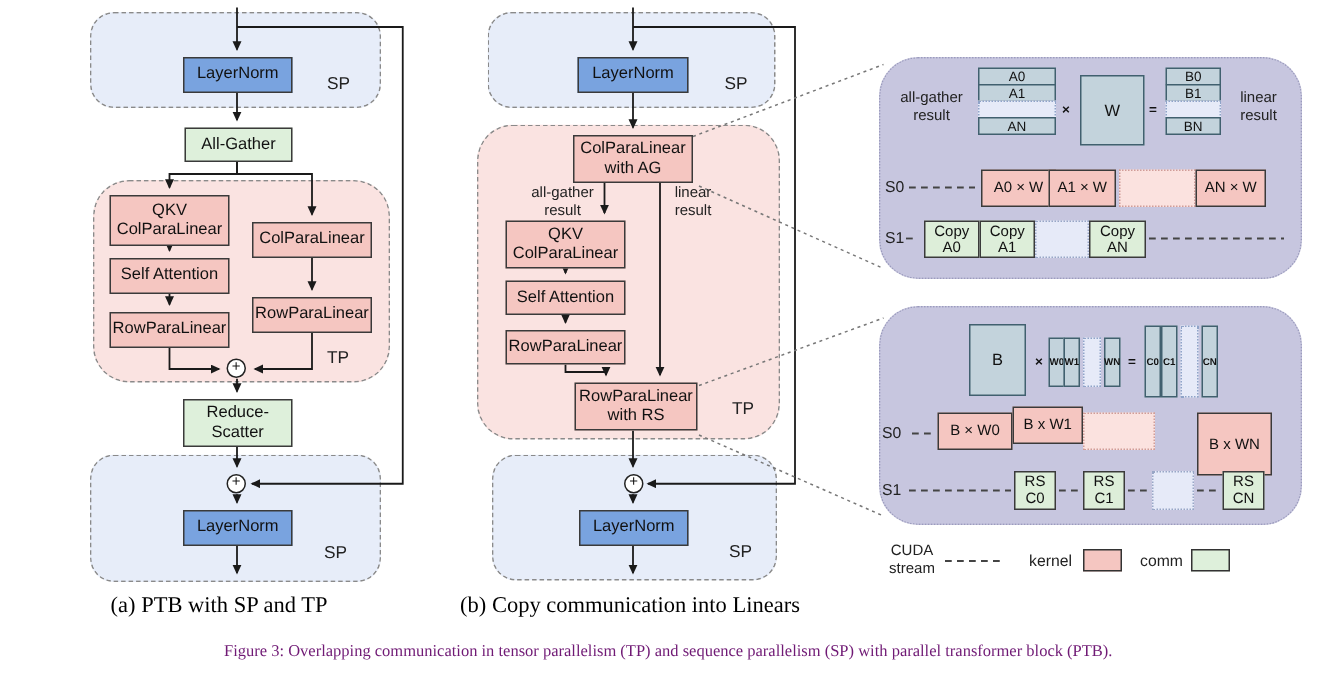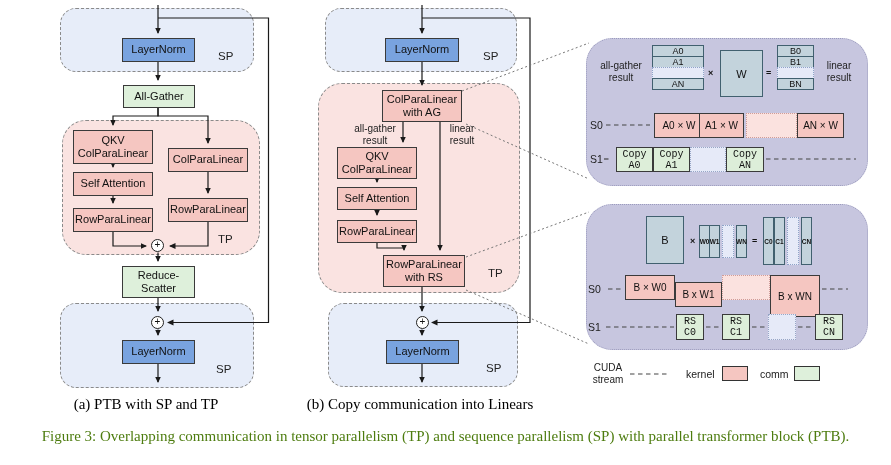--- a/index.html
+++ b/index.html
@@ -31,27 +31,27 @@
   .gaprow{background:var(--gap_lavender);border:1px dotted #8fa3c8;}
   .mcol{position:absolute;box-sizing:border-box;border:1px solid #41606f;background:var(--matrix_blue);
        width:11px;display:flex;align-items:center;justify-content:center;
        font-size:6.5px;font-weight:bold;z-index:2;}
   .gapcol{background:var(--gap_lavender);border:1px dotted #8fa3c8;}
   .opsym{position:absolute;font-size:9px;font-weight:bold;z-index:2;}
   .sblock{position:absolute;box-sizing:border-box;display:flex;align-items:center;justify-content:center;
        text-align:center;font-size:10px;line-height:1.1;white-space:pre-line;z-index:2;}
   .s0p{background:var(--kernel_pink);border:1.3px solid #3a3a3a;}
   .s0gap{background:var(--gap_pink);border:1.3px dotted #d09c98;}
-  .s1g{background:var(--s1_green);border:1.3px solid #3a3a3a;font-family:Liberation Mono, monospace;}
+  .s1g{background:var(--s1_green);border:1.3px solid #3a3a3a;}
   .lavgap{background:var(--gap_lavender);border:1.3px dotted #98a6c6;}
   .swatch{position:absolute;box-sizing:border-box;border:1px solid #333;z-index:2;}
   .caption{position:absolute;font-family:"Liberation Serif",serif;font-size:15px;
        text-align:center;z-index:2;color:#000;}
   .figcaption{position:absolute;left:0;top:428px;width:891px;text-align:center;
-       font-family:"Liberation Serif",serif;font-size:15px;z-index:2;color:#4d7c0f;}
+       font-family:"Liberation Serif",serif;font-size:11px;z-index:2;color:#701a75;}
 </style>
 </head>
 <body>
 
 <div id="fig">
 
   <div class="region sp" style="left:60px;top:8px;width:194px;height:64px"></div>
   <div class="region tp" style="left:62px;top:120px;width:198px;height:135px"></div>
   <div class="region sp" style="left:60px;top:303px;width:194px;height:85px"></div>
 
@@ -199,23 +199,23 @@
   <div class="mcol gapcol" style="left:722px;top:225px;width:12px;height:33px"></div>
   <div class="mcol" style="left:736px;top:225px;height:33px">WN</div>
   <div class="opsym" style="left:752px;top:236px">=</div>
   <div class="mcol" style="left:763px;top:217px;height:48px">C0</div>
   <div class="mcol" style="left:774px;top:217px;height:48px">C1</div>
   <div class="mcol gapcol" style="left:787px;top:217px;width:12px;height:48px"></div>
   <div class="mcol" style="left:801px;top:217px;height:48px">CN</div>
 
   <div class="slabel" style="left:588px;top:283px">S0</div>
   <div class="sblock s0p" style="left:625px;top:275px;width:50px;height:25px">B × W0</div>
-  <div class="sblock s0p" style="left:675px;top:282px;width:47px;height:25px">B x W1</div>
+  <div class="sblock s0p" style="left:675px;top:271px;width:47px;height:25px">B x W1</div>
   <div class="sblock s0gap" style="left:722px;top:275px;width:48px;height:25px"></div>
-  <div class="sblock s0p" style="left:770px;top:275px;width:50px;height:42px">B x WN</div>
+  <div class="sblock s0p" style="left:798px;top:275px;width:50px;height:42px">B x WN</div>
 
   <div class="slabel" style="left:588px;top:321px">S1</div>
   <div class="sblock s1g" style="left:676px;top:314px;width:28px;height:26px">RS
 C0</div>
   <div class="sblock s1g" style="left:722px;top:314px;width:28px;height:26px">RS
 C1</div>
   <div class="sblock lavgap" style="left:768px;top:314px;width:28px;height:26px"></div>
   <div class="sblock s1g" style="left:815px;top:314px;width:28px;height:26px">RS
 CN</div>
 

